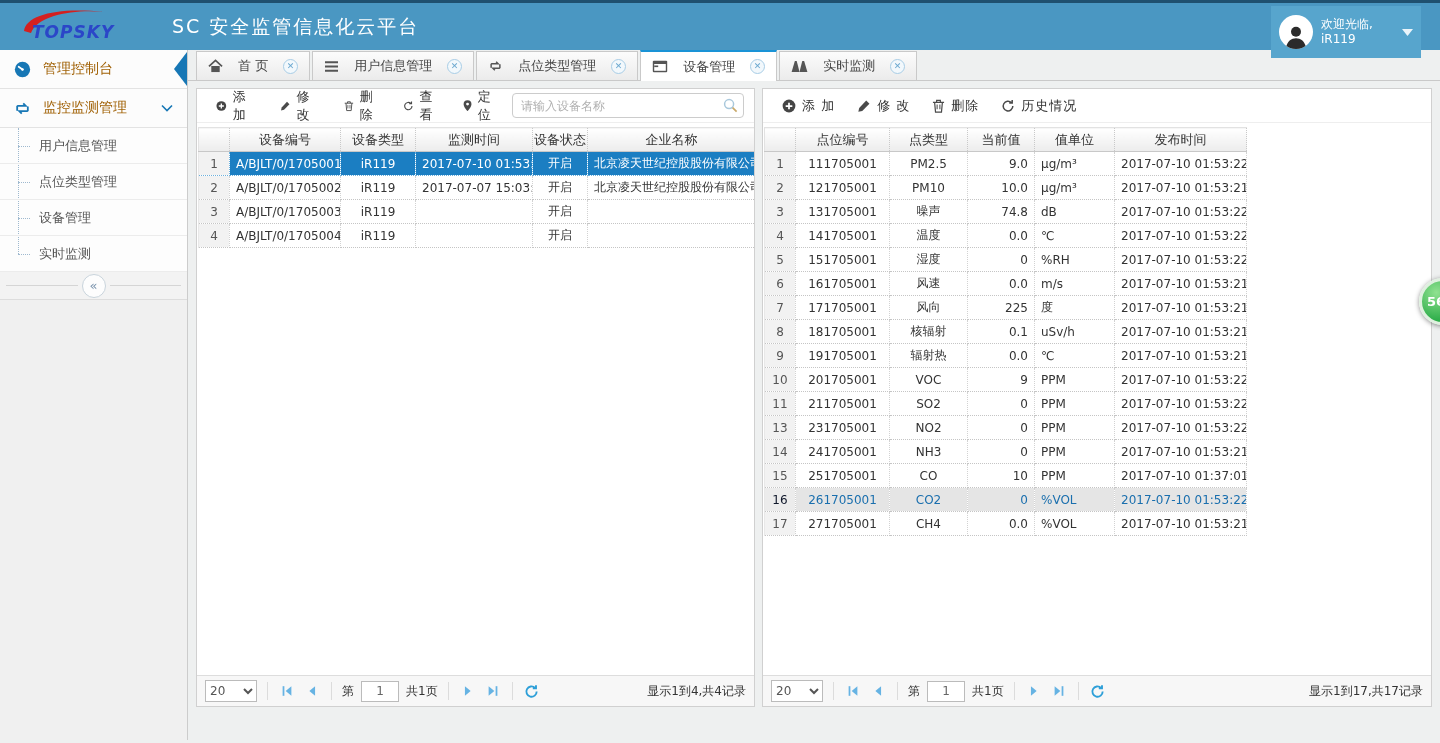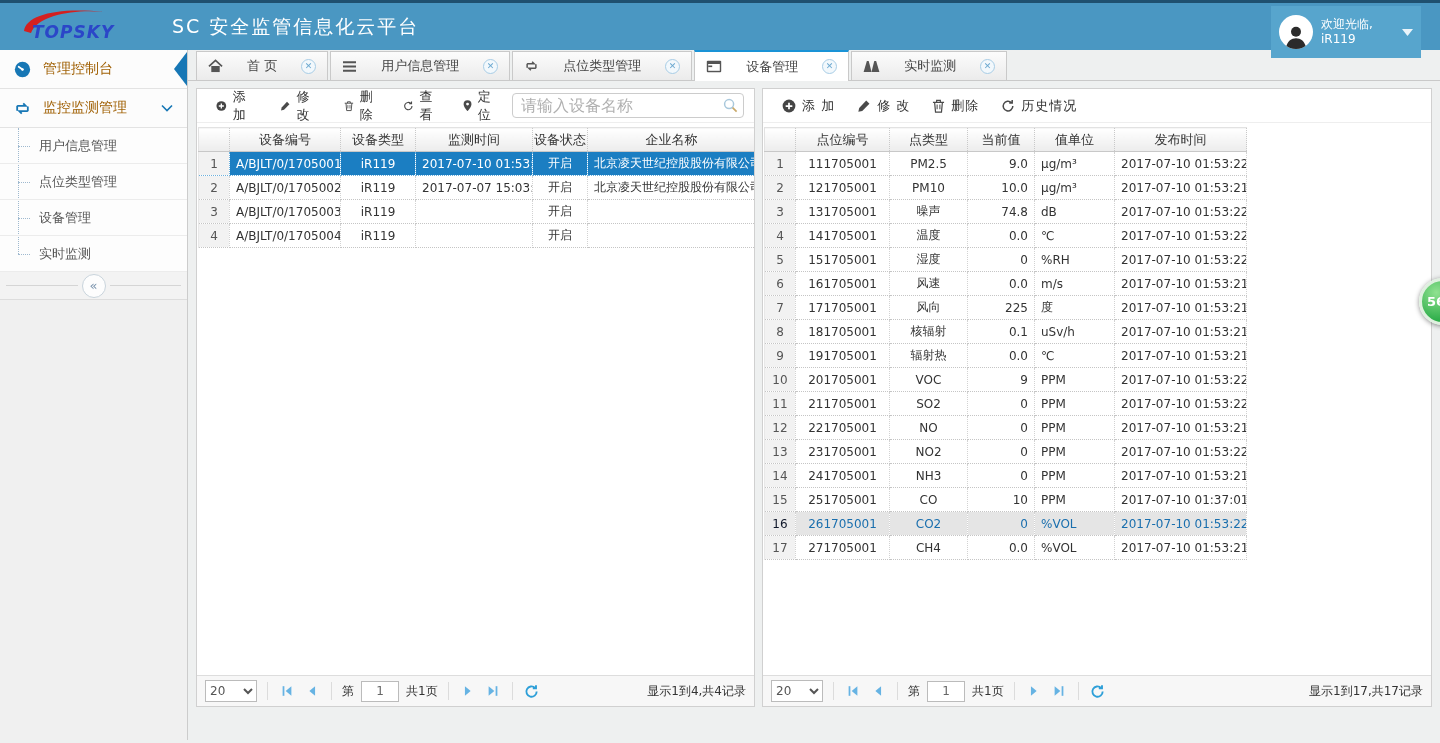--- a/index.html
+++ b/index.html
@@ -35,39 +35,39 @@
               border-bottom:1px solid #ececec; color:#555555; font-size:13px; cursor:pointer; }
   .sub-item::before { content:""; position:absolute; left:18px; top:18px; width:12px; border-top:1px dotted #9fb9cf; }
   .collapse-strip { height:28px; background:#f3f3f3; border-bottom:1px solid #dddddd;
                     display:flex; align-items:center; padding:0 6px; }
   .collapse-strip .line { flex:1; height:1px; background:#d5d5d5; }
   .collapse-btn { width:24px; height:24px; border:1px solid #c9d4dc; border-radius:50%; background:#fdfdfd;
                   color:#7a93ad; font-size:13px; display:flex; align-items:center; justify-content:center; margin:0 4px; cursor:pointer; }
 
   
   .tabbar { height:31px; display:flex; align-items:flex-end; padding-left:8px; border-bottom:1px solid #c9c9c9; background:#eef0f0; }
-  .tab { display:inline-flex; align-items:center; gap:24px; height:29px; padding:0 11px; margin-right:2px;
+  .tab { display:inline-flex; align-items:center; gap:15px; height:29px; padding:0 11px; margin-right:2px;
          background:linear-gradient(#fcfcfc,#ebebeb); border:1px solid #c9c9c9; border-bottom:none;
          color:#444444; font-size:13px; cursor:pointer; position:relative; }
   .tab.active { background:#ffffff; border-top:2px solid #1a93d6; height:31px; margin-bottom:-1px; z-index:2; }
   .tab-close { width:15px; height:15px; border:1px solid #a8cde6; border-radius:50%; background:#f2f8fc;
                color:#6aa7cf; font-size:9px; line-height:13px; text-align:center; cursor:pointer; }
 
   
   .panels { display:flex; gap:7px; padding:7px 8px; height:633px; }
   .panel { background:#ffffff; border:1px solid #d0d0d0; display:flex; flex-direction:column; }
   .panel-left { width:559px; flex:0 0 559px; }
   .panel-right { flex:1; min-width:0; }
 
   .toolbar { height:34px; flex:0 0 34px; display:flex; align-items:center; gap:4px; padding:0 10px; border-bottom:1px solid #eeeeee; }
   .tbtn { display:inline-flex; align-items:center; gap:6px; padding:4px 9px; color:#333333; font-size:13px;
           letter-spacing:1px; cursor:pointer; border-radius:3px; }
   .search-wrap { margin-left:auto; position:relative; }
   .search-wrap input { width:232px; height:25px; border:1px solid #cccccc; border-radius:4px; padding:0 26px 0 8px;
-                       font-size:16px; color:#1d4ed8; font-family:inherit; }
+                       font-size:12px; color:#1d4ed8; font-family:inherit; }
   .search-wrap input::placeholder { color:#b0b0b0; }
   .search-icon { position:absolute; right:6px; top:5px; }
 
   .table-wrap { flex:1; padding:4px 1px; overflow:hidden; }
   table.grid { border-collapse:collapse; table-layout:fixed; font-size:12px; }
   table.grid th { height:24px; font-weight:400; font-size:13px; color:#333333;
                   background:linear-gradient(#ffffff,#ececec);
                   border-bottom:1px solid #c8c8c8; border-right:1px dotted #c9c9c9; border-top:1px solid #e2e2e2; }
   table.grid th:first-child { border-left:1px solid #e2e2e2; }
   table.grid td { height:24px; border-bottom:1px dotted #c5c5c5; border-right:1px dotted #d2d2d2;
@@ -491,28 +491,20 @@
                 </tr>
                 <tr>
                   <td class="c-num">11</td>
                   <td class="c-center">211705001</td>
                   <td class="c-center">SO2</td>
                   <td class="c-right">0</td>
                   <td class="c-left">PPM</td>
                   <td class="c-left">2017-07-10 01:53:22</td>
                 </tr>
                 <tr>
-                  <td class="c-num">12</td>
-                  <td class="c-center">221705001</td>
-                  <td class="c-center">NO</td>
-                  <td class="c-right">0</td>
-                  <td class="c-left">PPM</td>
-                  <td class="c-left">2017-07-10 01:53:21</td>
-                </tr>
-                <tr>
                   <td class="c-num">13</td>
                   <td class="c-center">231705001</td>
                   <td class="c-center">NO2</td>
                   <td class="c-right">0</td>
                   <td class="c-left">PPM</td>
                   <td class="c-left">2017-07-10 01:53:22</td>
                 </tr>
                 <tr>
                   <td class="c-num">14</td>
                   <td class="c-center">241705001</td>

